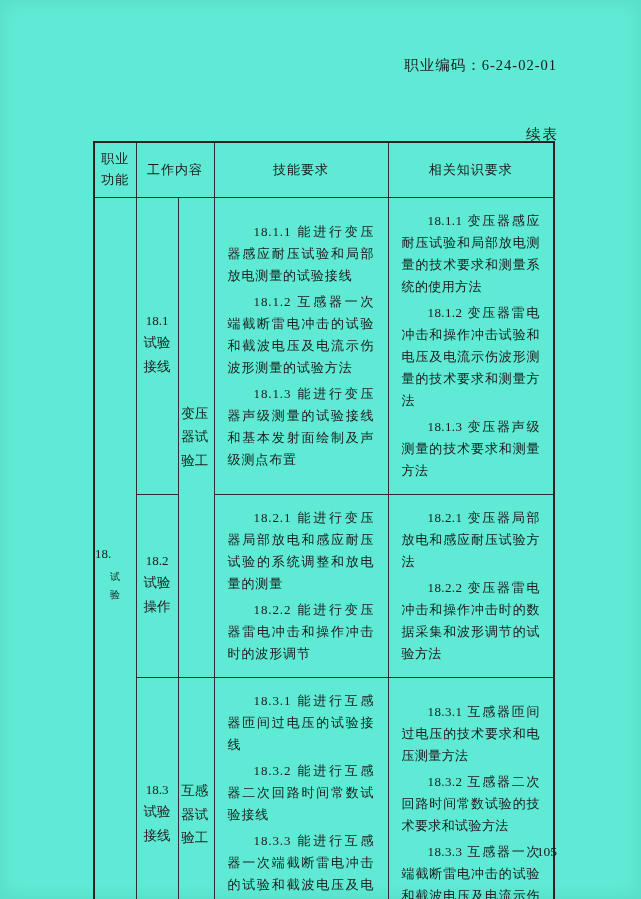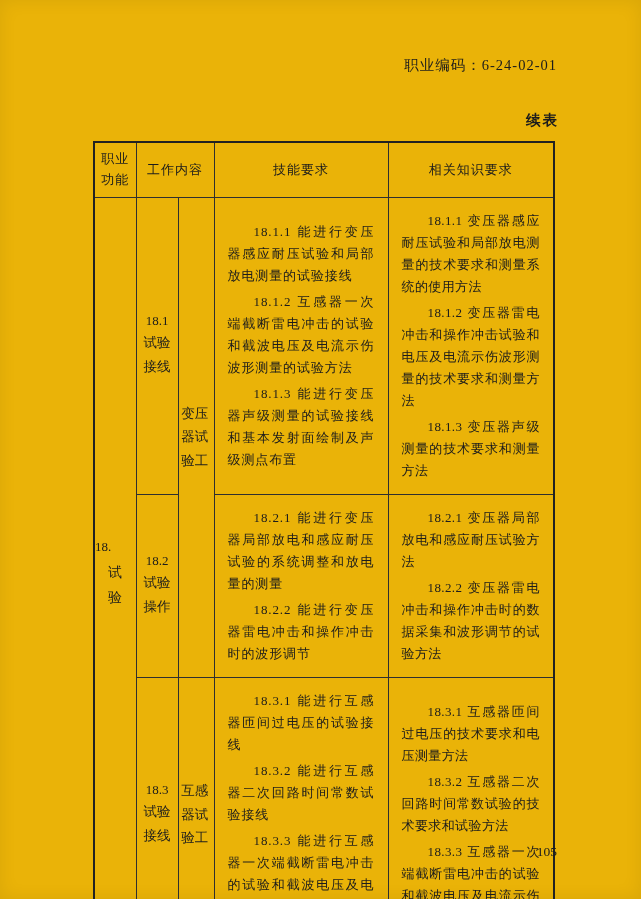--- a/index.html
+++ b/index.html
@@ -5,31 +5,31 @@
   html,body{margin:0;padding:0;}
   body{
     width:641px;height:899px;
     background:#e9e9e9;
     font-family:"Liberation Serif","DejaVu Serif",serif;
     color:#1c1c1c;
   }
   .page{
     position:relative;
     width:641px;height:899px;
-    background:#eab308;
+    background:#5eead4;
     box-shadow:inset 0 0 18px rgba(0,0,0,0.08);
     overflow:hidden;
   }
   .doc-code{
     position:absolute;top:56px;right:84px;
     font-size:14.5px;letter-spacing:1px;font-weight:500;
   }
   .continued{
-    position:absolute;top:111px;right:82px;
-    font-size:14.5px;letter-spacing:2px;font-weight:bold;
+    position:absolute;top:125px;right:82px;
+    font-size:14.5px;letter-spacing:2px;
   }
   .page-number{
     position:absolute;top:844px;right:84px;
     font-size:13.5px;
   }
   table.main{
     position:absolute;left:93px;top:141px;
     width:460px;height:671px;
     border-collapse:collapse;
     table-layout:fixed;
@@ -46,21 +46,21 @@
     text-align:center;
     font-size:13.5px;
     letter-spacing:1px;
   }
   tr.header-row{height:55px;}
   tr.row-181{height:237px;}
   tr.row-182{height:143px;}
   tr.row-183{height:235px;}
   td.func-cell{}
   .func-num{font-size:13px;}
-  .func-name{width:1.05em;margin:6px auto 0;line-height:1.75;font-size:14px;letter-spacing:0;}
+  .func-name{width:1.05em;margin:6px auto 0;line-height:1.75;font-size:10px;letter-spacing:0;}
   td.work-cell{text-align:center;}
   .work-num{font-size:13px;margin-bottom:2px;}
   .work-name{width:2.2em;margin:0 auto;line-height:1.75;font-size:13.5px;}
   td.trade-cell{}
   .trade-name{width:2.2em;margin:0 auto;line-height:1.75;font-size:13.5px;}
   td.skill-cell,td.knowledge-cell{vertical-align:middle;}
   .cell-pad{padding:8px 9px 8px 9px;}
   .cell-pad p{
     margin:4px;
     text-indent:2em;

